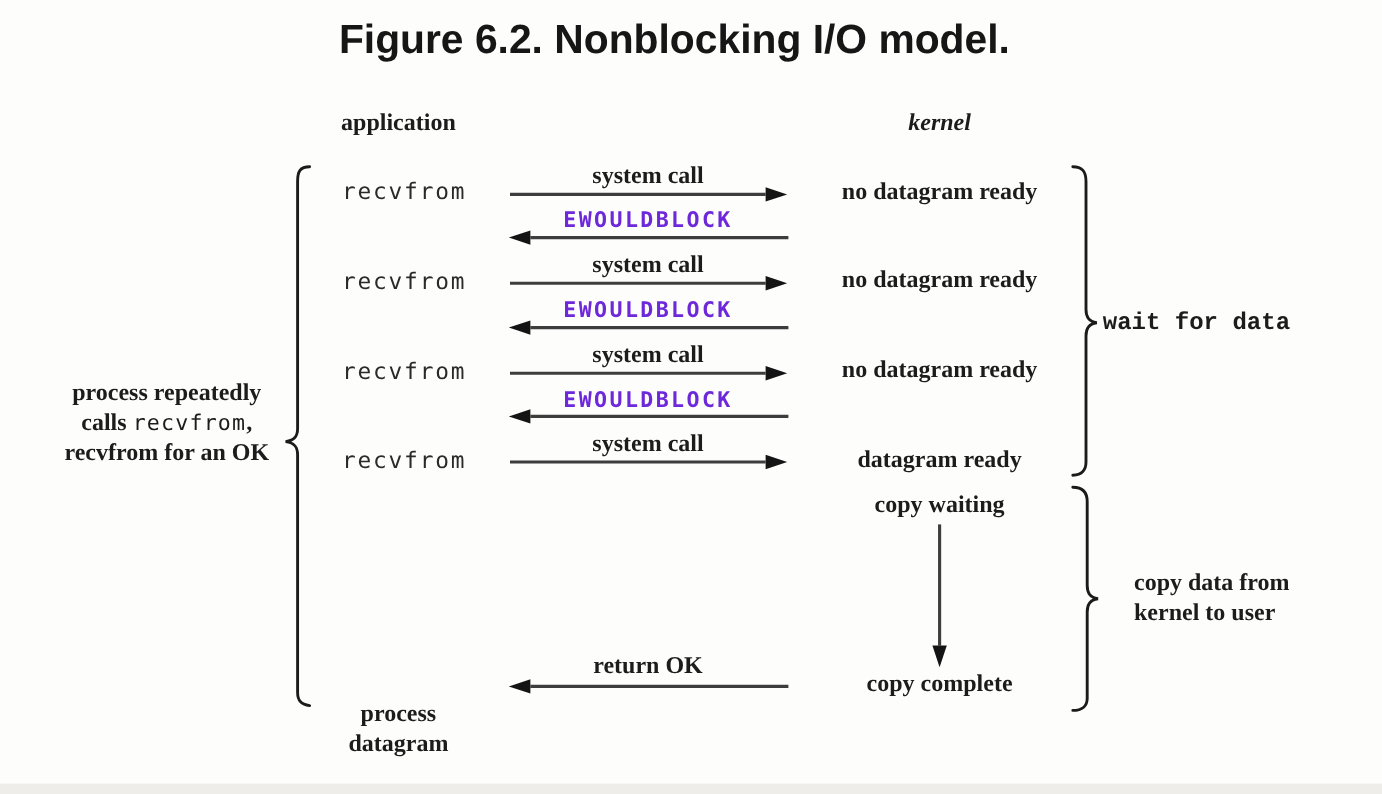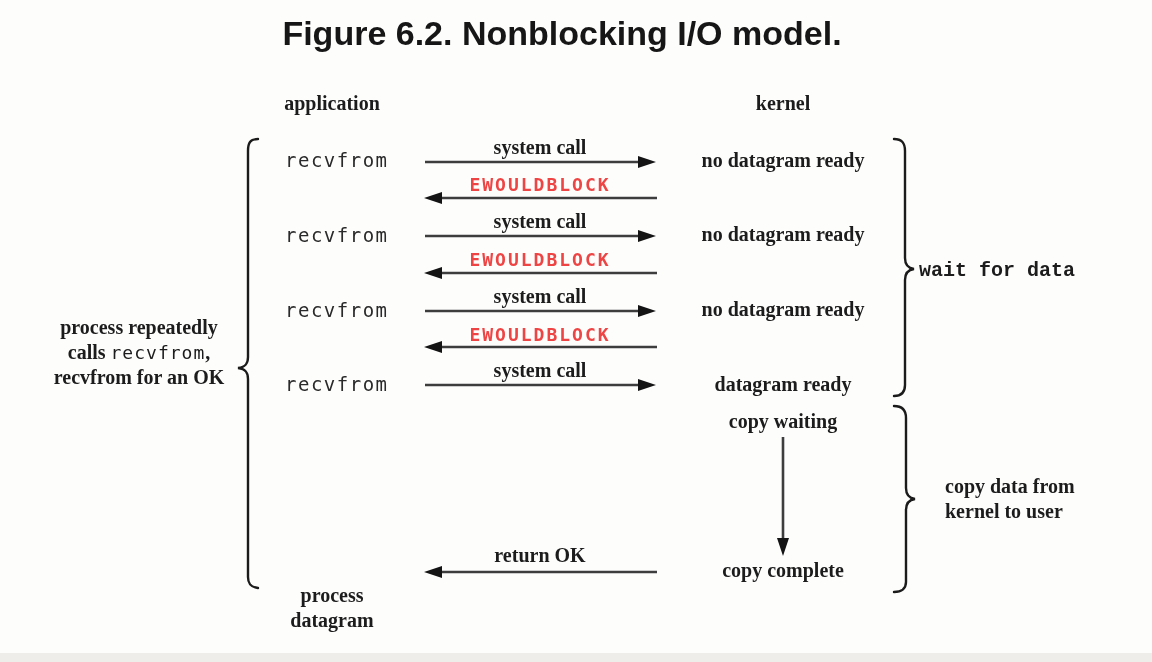--- a/index.html
+++ b/index.html
@@ -23,21 +23,21 @@
     font-weight:bold; font-size:34px; letter-spacing:0px; color:#161616;
   }
   .colhead{font-weight:bold; font-size:20px;}
   .serif-label{font-weight:600; font-size:20px;}
   .mono-call{
     font-family:"DejaVu Sans Mono", monospace;
     font-size:19px; letter-spacing:1.5px; color:#2a2a2a;
   }
   .mono-err{
     font-family:"DejaVu Sans Mono", monospace;
-    font-weight:bold; font-size:18px; letter-spacing:2px; color:#ef4444;
+    font-weight:bold; font-size:18px; letter-spacing:2px; color:#6d28d9;
   }
   .note-block{
     font-weight:600; font-size:20px; line-height:25px;
     text-align:center; white-space:nowrap;
   }
   .note-block .mono-inline{
     font-family:"DejaVu Sans Mono", monospace;
     font-size:18px; letter-spacing:1px; font-weight:500;
   }
   .stack{line-height:25px; white-space:nowrap;}
@@ -101,21 +101,21 @@
 
     <g>
       <line class="arrow-line" x1="657" y1="572" x2="442" y2="572"></line>
       <polygon class="arrow-head" points="442,566 424,572 442,578"></polygon>
     </g>
   </svg>
 
   <div class="t title" style="left:562px; top:14px; transform:translateX(-50%);">Figure 6.2. Nonblocking I/O model.</div>
 
   <div class="t cc colhead" style="left:332px; top:103px;">application</div>
-  <div class="t cc colhead" style="left:783px; top:103px;">kernel</div>
+  <div class="t cc colhead" style="left:783px; top:103px;font-style:italic;">kernel</div>
 
   <div class="t note-block" style="left:40px; top:315px; width:198px;">
     <div>process repeatedly</div>
     <div><span>calls</span>&nbsp;<span class="mono-inline">recvfrom</span><span>,</span></div>
     <div>recvfrom for an OK</div>
   </div>
 
   <div class="t lc mono-call" style="left:285px; top:160px;">recvfrom</div>
   <div class="t lc mono-call" style="left:285px; top:235px;">recvfrom</div>
   <div class="t lc mono-call" style="left:285px; top:310px;">recvfrom</div>

